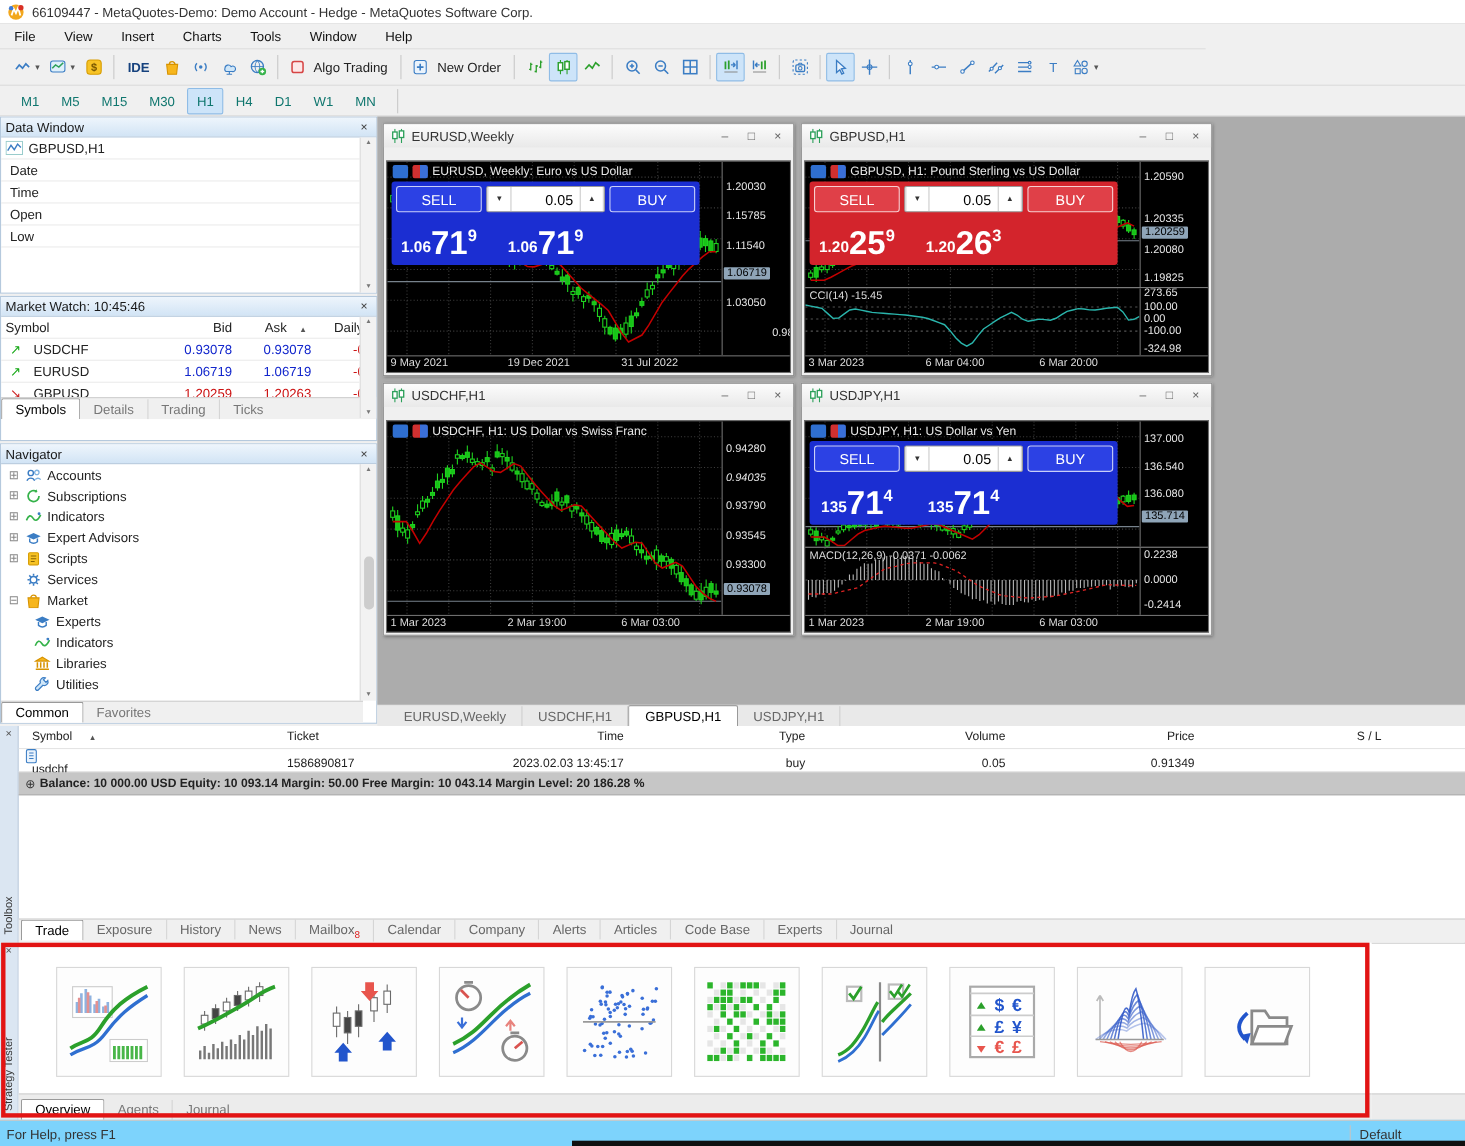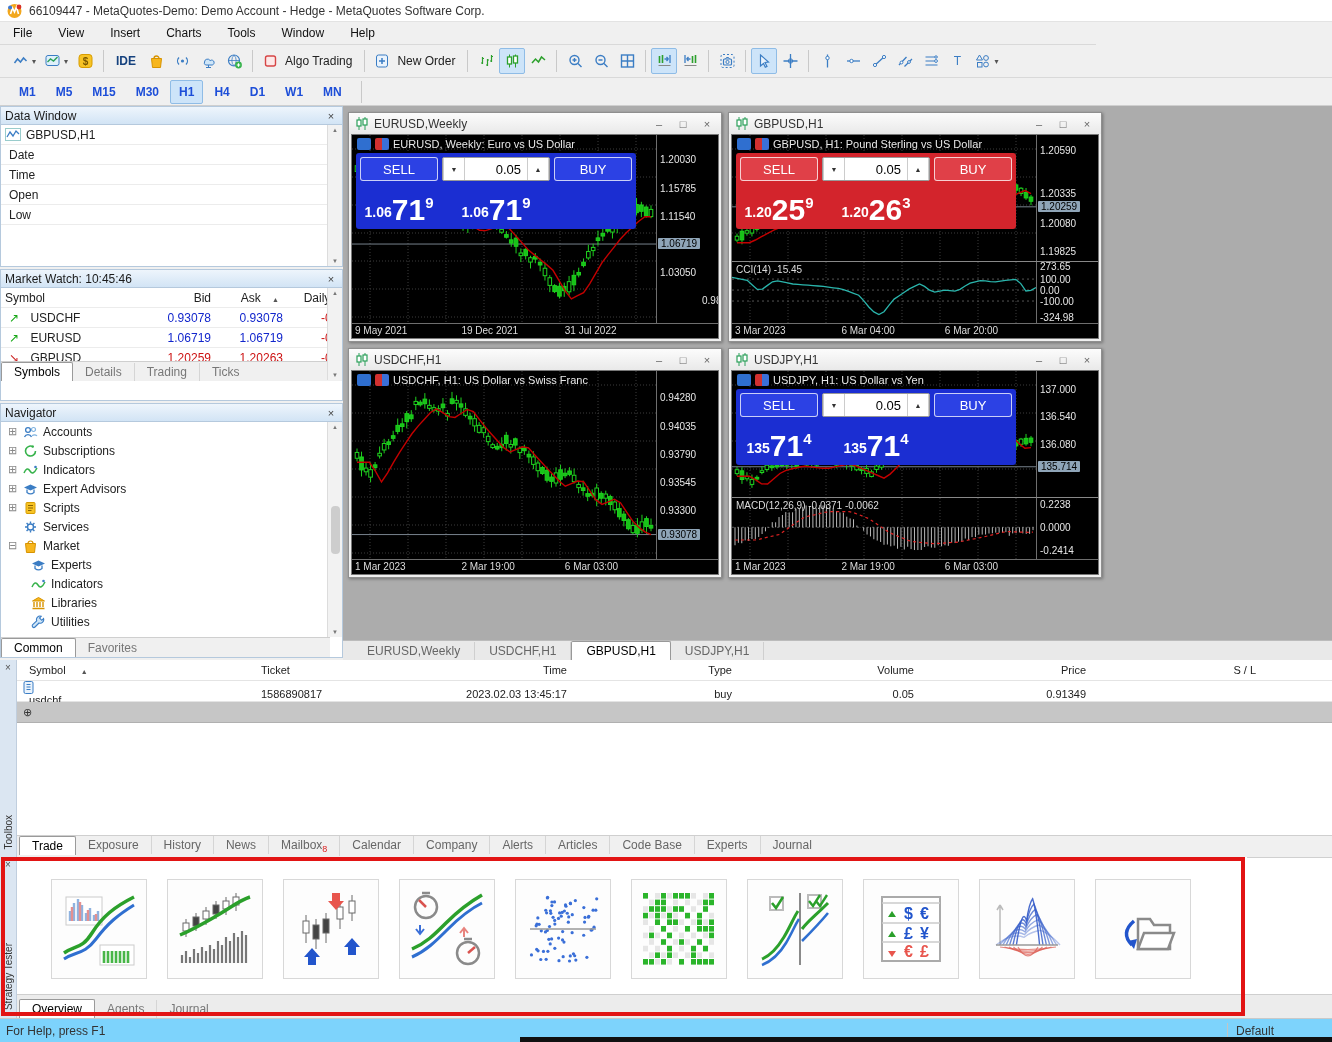--- a/index.html
+++ b/index.html
@@ -12,21 +12,21 @@
 #titlebar .ttl{color:#333;font-size:12px}
 #menubar{left:0;top:22px;width:1096px;height:23px;background:#f0f0f0;display:flex;align-items:center;border-bottom:1px solid #d9d9d9}
 #menubar .mi{padding:3px 13px;color:#111;cursor:default}
 #toolbar{left:0;top:45px;width:1332px;height:33px;background:#f0f0f0;display:flex;align-items:center;border-bottom:1px solid #d9d9d9;padding-left:8px}
 .tbtn2{height:26px;min-width:26px;display:flex;align-items:center;justify-content:center;border:1px solid transparent;border-radius:2px;gap:3px;padding:0 3px}
 .tbtn2.on{background:#cde4f9;border-color:#8fbce6}
 .tsep{width:1px;height:22px;background:#c9c9c9;margin:0 5px}
 .tlabel{font-size:12px;color:#222;padding:0 3px}
 .caret{font-size:8px;color:#555}
 #tfbar{left:0;top:78px;width:1332px;height:28px;background:#f0f0f0;display:flex;align-items:center;padding-left:10px;border-bottom:1px solid #cfcfcf}
-.tf{color:#1d4ed8;font-weight:bold;font-size:12px;padding:4px 8px;border:1px solid transparent;border-radius:2px;margin-right:2px}
+.tf{color:#0f766e;font-weight:normal;font-size:12px;padding:4px 8px;border:1px solid transparent;border-radius:2px;margin-right:2px}
 .tf.on{background:#cde4f9;border-color:#8fbce6}
 
 #sidebar{left:0;top:106px;width:343px;height:554px;background:#f0f0f0;display:flex;flex-direction:column}
 .panel{background:#fff;border:1px solid #b5c9dd;margin-bottom:2px;position:relative}
 .phead{height:18px;background:linear-gradient(#eef5fc,#d2e4f5);display:flex;align-items:center;padding:0 4px;font-size:12px;color:#1a1a1a;border-bottom:1px solid #b5c9dd}
 .phead .px{margin-left:auto;color:#444;font-size:11px;width:14px;text-align:center;cursor:default}
 .scol{position:absolute;right:0;top:18px;bottom:0;width:15px;background:#f2f2f2;border-left:1px solid #dcdcdc;display:flex;flex-direction:column;align-items:center;justify-content:space-between;font-size:6px;color:#777;padding:2px 0}
 .scol .thumb{width:9px;flex:0 0 48px;background:#cdcdcd;border-radius:4px}
 .dwrow{height:20px;display:flex;align-items:center;border-bottom:1px solid #ececec;padding-left:8px;font-size:12px}
 .dwrow .lab{width:160px}
@@ -45,21 +45,21 @@
 .navrow{height:19px;display:flex;align-items:center;gap:5px;font-size:12px;padding-left:6px}
 .navrow .exp{width:11px;color:#888;font-size:11px;text-align:center}
 .navrow.lvl1{padding-left:30px}
 .nico{width:15px;height:14px;flex:0 0 15px}
 
 #chartarea{left:343px;top:106px;width:989px;height:534px;background:#acacac;overflow:hidden}
 .cw{position:absolute;width:374px;height:230px;background:#f0f0f0;border:1px solid #8f8f8f;box-shadow:1px 1px 3px rgba(0,0,0,.35);display:flex;flex-direction:column}
 .cw-tb{height:21px;display:flex;align-items:center;gap:5px;padding:0 6px;background:linear-gradient(#fcfcfc,#e9e9e9);font-size:12px;color:#333}
 .cw-btn{width:16px;text-align:center;color:#666;font-size:11px}
 .cw-btns{margin-left:auto;display:flex;gap:8px}
-.cw-body{flex:1;margin:0 2px 2px 2px;background:#000;position:relative;display:flex;flex-direction:column;border:1px solid #777}
+.cw-body{flex:1;margin:12px 2px 2px 2px;background:#000;position:relative;display:flex;flex-direction:column;border:1px solid #777}
 .pane{position:relative;flex:1;overflow:hidden}
 .pane.ind{flex:0 0 62px;border-top:1px solid #888}
 .pane svg{position:absolute;left:0;top:0}
 .axis{position:absolute;top:0;right:0;bottom:0;width:62px;border-left:1px solid #6e6e6e;background:#000}
 .alab{position:absolute;left:3px;font-size:10px;color:#e6e6e6;white-space:nowrap;font-family:"Liberation Sans",sans-serif}
 .alab.cur{background:#8fa5b8;color:#000;padding:0 3px;left:1px;border-radius:1px}
 .dates{flex:0 0 15px;position:relative;border-top:1px solid #6e6e6e;background:#000}
 .dlab{position:absolute;top:1px;font-size:10px;color:#ddd;white-space:nowrap}
 .desc{position:absolute;left:5px;top:3px;display:flex;align-items:center;gap:4px;color:#e8e8e8;font-size:11px;z-index:5}
 .mini{width:14px;height:12px;border-radius:2px}
@@ -1102,21 +1102,21 @@
             <rect x="297.2" y="154.45581103971935" width="3.6" height="2.6320000000000023" fill="#17c317" stroke="#1fd11f" stroke-width="1"></rect>
             <path d="M5.0 91.2 L11.1 91.2 L17.3 91.2 L23.4 100.2 L29.5 111.0 L35.6 101.8 L41.8 90.8 L47.9 80.8 L54.0 71.6 L60.1 62.5 L66.3 54.9 L72.4 48.2 L78.5 41.5 L84.6 37.8 L90.8 41.7 L96.9 45.6 L103.0 46.4 L109.1 42.5 L115.3 38.5 L121.4 40.7 L127.5 48.6 L133.6 56.4 L139.8 63.5 L145.9 70.2 L152.0 76.9 L158.1 81.0 L164.3 78.4 L170.4 75.8 L176.5 76.9 L182.6 83.7 L188.8 90.4 L194.9 97.1 L201.0 103.6 L207.1 110.1 L213.3 115.2 L219.4 112.6 L225.5 110.0 L231.6 110.7 L237.8 119.8 L243.9 128.9 L250.0 133.4 L256.1 130.8 L262.3 128.2 L268.4 131.7 L274.5 140.8 L280.6 149.9 L286.8 156.2 L292.9 160.9 L299.0 163.7 " stroke="#c40000" fill="none" stroke-width="1.4"></path>
           </svg>
         <div class="desc">
             <span class="mini" style="background:#2f6fd0"></span>
             <span class="mini" style="background:linear-gradient(90deg,#d03030 50%,#3a6fd8 50%)"></span>
             <span>USDCHF, H1: US Dollar vs Swiss Franc</span>
           </div>
         <div class="axis">
             <div class="alab" style="top: calc(14% - 5px);">0.94280</div>
-            <div class="alab" style="top: calc(29% - 5px);">0.94035</div>
+            <div class="alab" style="top: calc(29% - 5px); font-style: italic;">0.94035</div>
             <div class="alab" style="top: calc(44% - 5px);">0.93790</div>
             <div class="alab" style="top: calc(59% - 5px);">0.93545</div>
             <div class="alab" style="top: calc(74% - 5px);">0.93300</div>
             <div class="alab cur" style="top: calc(87% - 6px);">0.93078</div>
           </div>
       </div>
       <div class="dates">
           <span class="dlab" style="left: 3.04px;">1 Mar 2023</span>
           <span class="dlab" style="left: 109.44px;">2 Mar 19:00</span>
           <span class="dlab" style="left: 212.8px;">6 Mar 03:00</span>
@@ -1456,20 +1456,21 @@
       <span>1586890817</span>
       <span class="r">2023.02.03 13:45:17</span>
       <span class="r">buy</span>
       <span class="r">0.05</span>
       <span class="r">0.91349</span>
       <span class="r"></span>
       <span></span>
     </div>
     <div class="balrow">
       <span style="font-weight:normal;color:#333">⊕</span>
+      <span>Balance: 10 000.00 USD  Equity: 10 093.14  Margin: 50.00  Free Margin: 10 043.14  Margin Level: 20 186.28 %</span>
     </div>
     <div class="tbx-tabs">
       <span class="ptab on">Trade</span>
       <span class="ptab">Exposure</span>
       <span class="ptab">History</span>
       <span class="ptab">News</span>
       <span class="ptab"><span>Mailbox</span><span class="badge8">8</span></span>
       <span class="ptab">Calendar</span>
       <span class="ptab">Company</span>
       <span class="ptab">Alerts</span>

